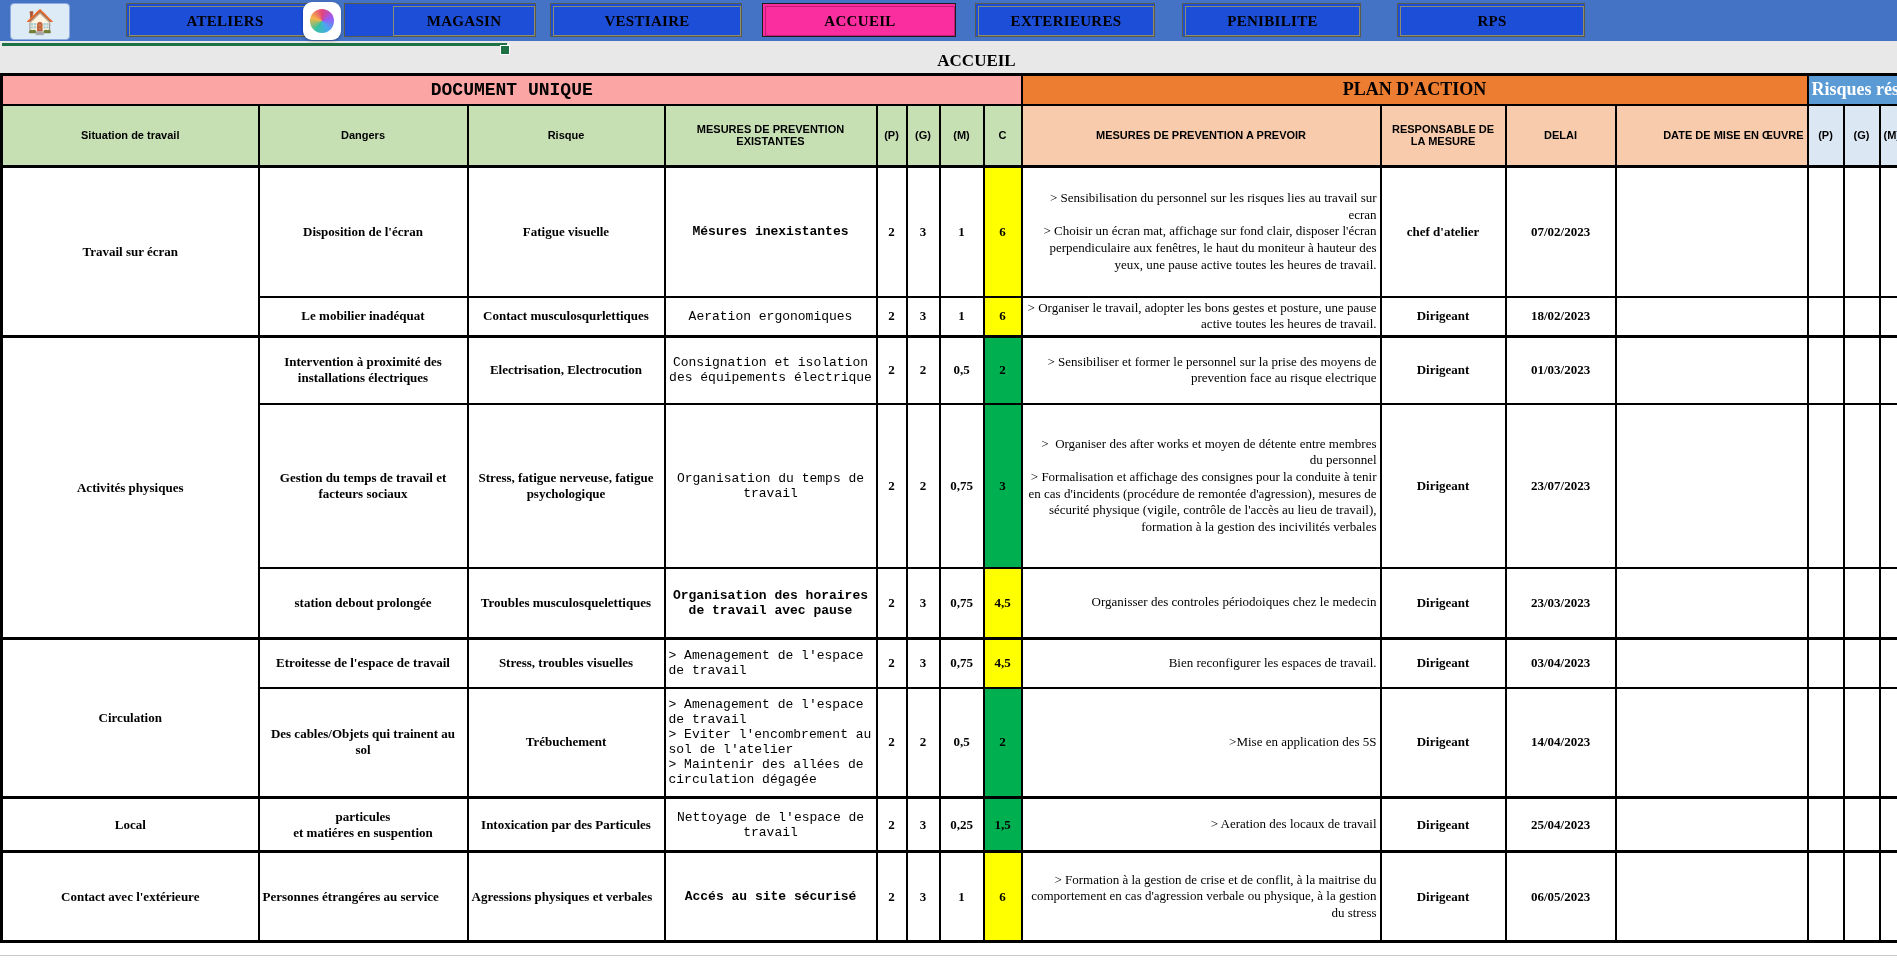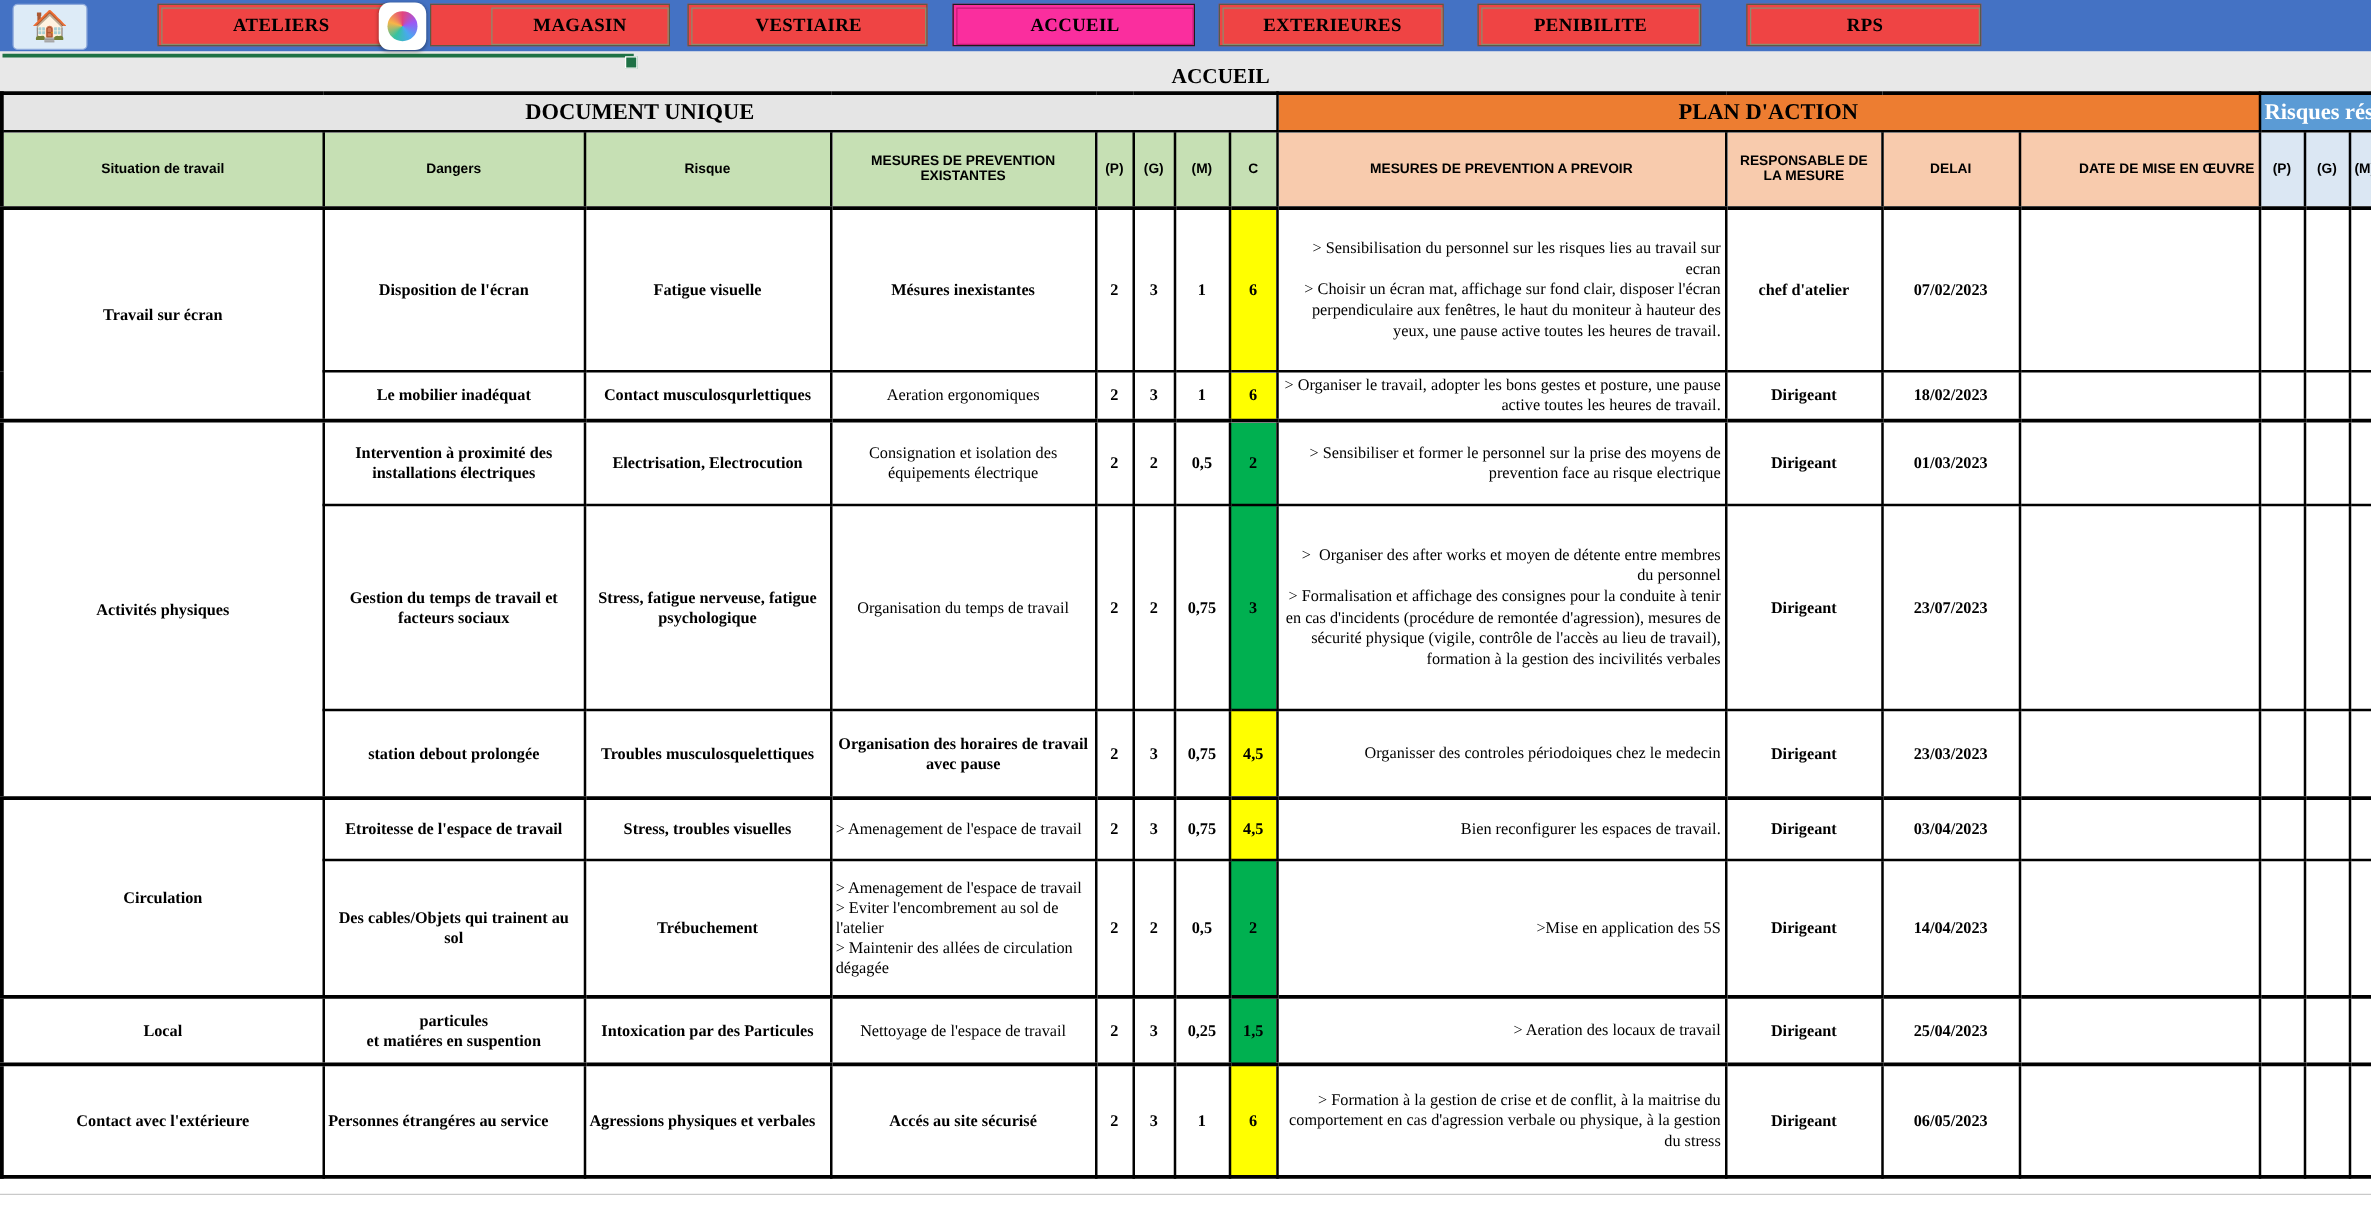--- a/index.html
+++ b/index.html
@@ -1,21 +1,21 @@
 <!DOCTYPE html>
 <html><head>
 <meta charset="utf-8">
 <style>
   html,body{margin:0;padding:0;background:#fff;}
   body{width:1897px;height:977px;position:relative;font-family:"Liberation Serif",serif;-webkit-font-smoothing:antialiased;}
 
   
   .toolbar{position:relative;width:1897px;height:41px;background:#4472C4;}
   .home-btn{position:absolute;left:10px;top:3px;width:58px;height:35px;background:#DDEBF7;border:1px solid #8FAADC;border-radius:4px;display:flex;align-items:center;justify-content:center;font-size:24px;cursor:pointer;}
-  .tab-btn{position:absolute;top:3px;height:34px;background:#ef4444;border:1px solid #5a5a48;padding:2px;box-sizing:border-box;cursor:pointer;}
+  .tab-btn{position:absolute;top:3px;height:34px;background:#1d4ed8;border:1px solid #5a5a48;padding:2px;box-sizing:border-box;cursor:pointer;}
   .tab-inner{width:100%;height:100%;border:1px solid #8c8c6e;display:flex;align-items:center;justify-content:center;
     font-family:"Liberation Serif",serif;font-weight:bold;font-size:15px;color:#000;letter-spacing:.3px;}
   .t0{left:126px;width:196px;} .t1{left:344px;width:192px;padding-left:48px;} .t2{left:550px;width:192px;}
   .t3{left:762px;width:194px;} .t4{left:975px;width:180px;} .t5{left:1182px;width:179px;} .t6{left:1397px;width:188px;}
   .tab-btn.active{background:#FA2E9E;border-color:#1d1d1d;}
   .tab-btn.active .tab-inner{border-color:#c21b77;}
   .copilot-badge{position:absolute;left:303px;top:2px;width:38px;height:38px;background:#fff;border-radius:9px;
     box-shadow:0 1px 3px rgba(0,0,0,.35);display:flex;align-items:center;justify-content:center;cursor:pointer;}
   .copilot-circle{width:24px;height:24px;border-radius:50%;
     background:conic-gradient(#e2447d,#9b59f5,#4aa8f0,#35c2a0,#f7b548,#e2447d);}
@@ -23,32 +23,32 @@
   .sel-handle{position:absolute;left:500px;top:45px;width:8px;height:8px;background:#1E7145;border:1px solid #fff;cursor:pointer;}
 
   
   .title-strip{width:1897px;height:32px;background:#E8E8E8;display:flex;align-items:flex-end;justify-content:center;box-sizing:border-box;padding-bottom:2px;}
   .page-title{font-weight:bold;font-size:17px;color:#000;transform:translateX(28px);}
 
   
   table.risk{border-collapse:collapse;table-layout:fixed;width:1897px;border:3px solid #000;}
   table.risk td,table.risk th{border:2px solid #000;padding:1px 3px;overflow:hidden;box-sizing:border-box;vertical-align:middle;}
   .band td{height:30px;font-weight:bold;font-size:18px;text-align:center;padding:0;}
-  .band-green{background:#e5e5e5;color:#000;}
+  .band-green{background:#fca5a5;color:#000;font-family:Liberation Mono, monospace;}
   .band-orange{background:#ED7D31;color:#000;}
   .band-blue{background:#5B9BD5;color:#fff;text-align:left;white-space:nowrap;padding-left:8px;font-size:16px;}
   tr.colhead{height:62px;}
   tr.colhead th{font-family:"Liberation Sans",sans-serif;font-weight:700;font-size:11px;text-align:center;border-bottom-width:3px;}
   .hg{background:#C6E0B4;} .ho{background:#F8CBAD;} .hb{background:#DBE7F3;}
   .hclip{white-space:nowrap;text-align:left;padding-left:2px;}
   .hsit{font-size:12px;}
 
   td.c-sit{font-weight:bold;font-size:13px;text-align:center;}
   td.c-danger,td.c-risque{font-weight:bold;font-size:13px;text-align:center;white-space:pre-wrap;}
-  td.c-mesures{font-size:13px;text-align:center;white-space:pre-wrap;}
+  td.c-mesures{font-size:13px;text-align:center;white-space:pre-wrap;font-family:Liberation Mono, monospace;}
   td.c-num,td.c-crit{font-weight:bold;font-size:13px;text-align:center;}
   td.c-action{font-size:13px;text-align:right;white-space:pre-wrap;line-height:1.28;padding:2px 4px;}
   td.c-resp,td.c-delai{font-weight:bold;font-size:13px;text-align:center;}
   td.left{text-align:left;}
   td.b{font-weight:bold;}
   .cy{background:#FFFF00;} .cg{background:#00B050;}
   tr.gs td{border-top-width:3px;}
   tr:not(.gs) td{border-top-width:1px;}
   tr.gs td[rowspan]{border-top-width:3px;}
 

